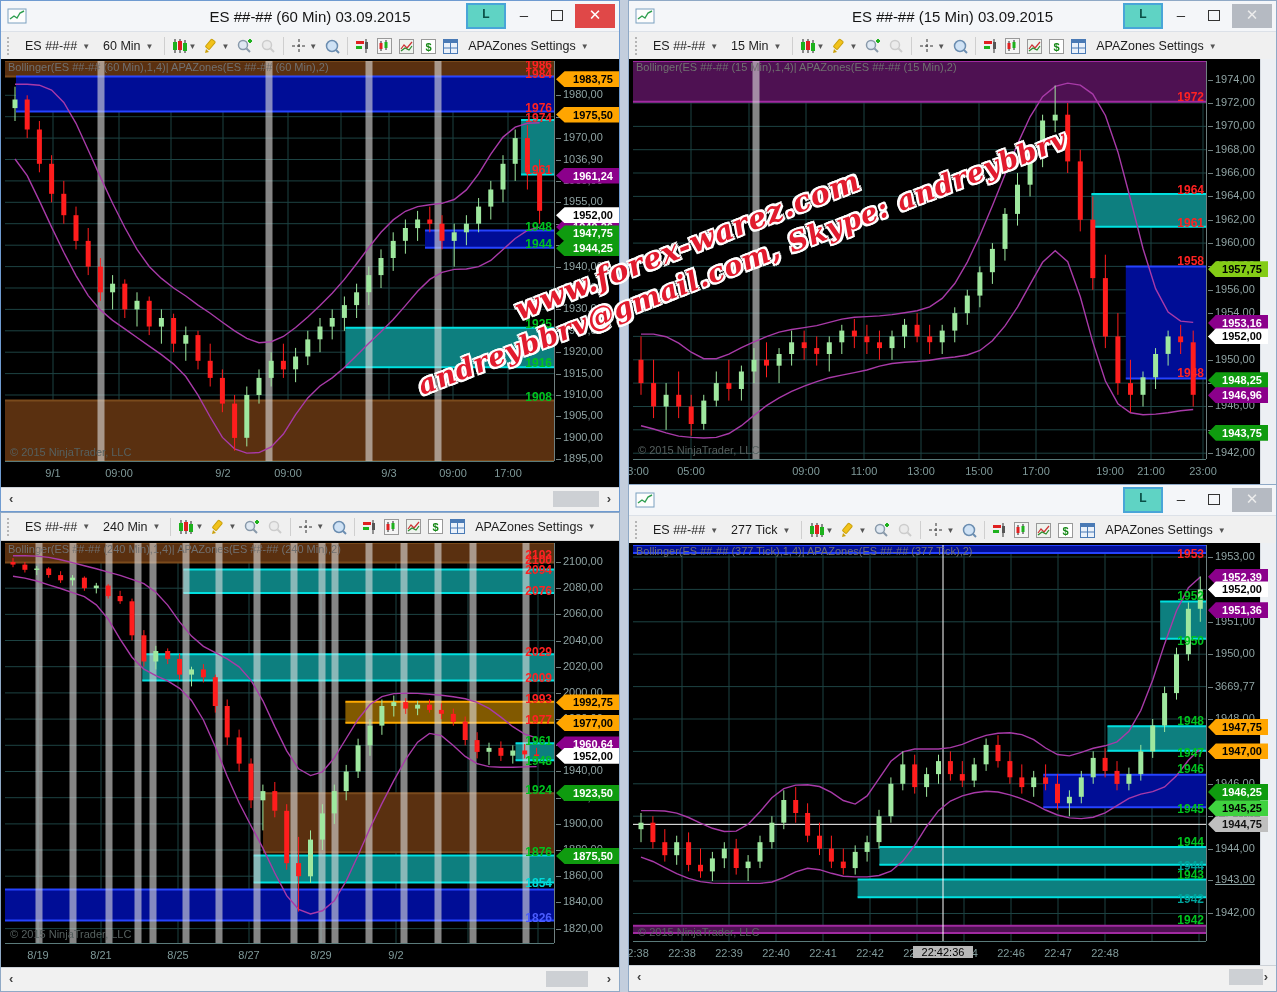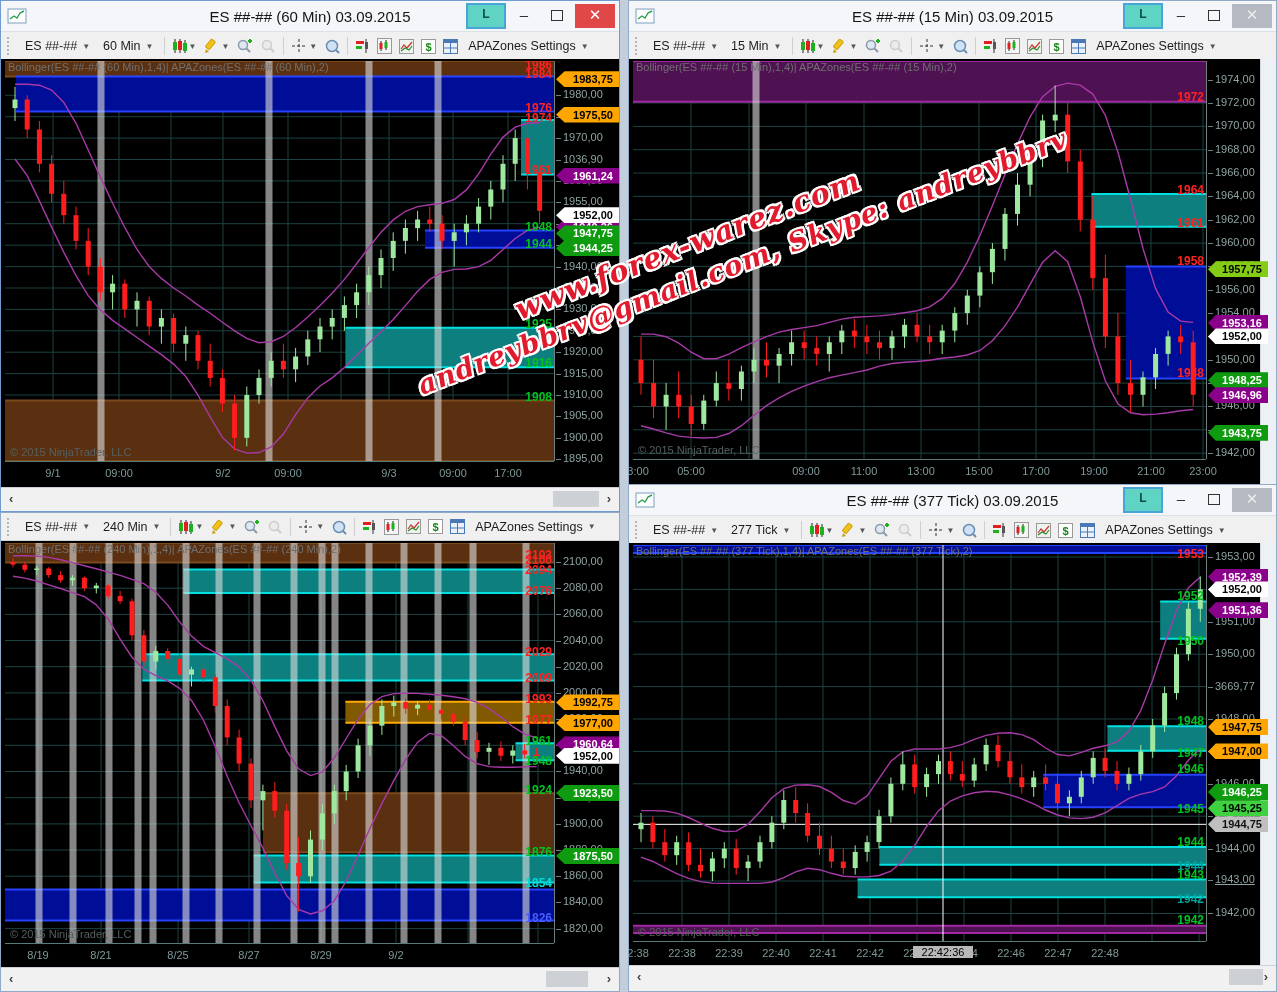--- a/index.html
+++ b/index.html
@@ -622,21 +622,21 @@
       <div class="rightstrip" style="left: 631px; top: 0px; width: 16px; height: 426px;"></div>
       <div class="timestrip" style="left: 4px; top: 400px; width: 573px; height: 26px;">
         <div class="tlabel" style="left: 2px;">03:00</div>
         <div class="tlabel" style="left: 58px;">05:00</div>
         <div class="tlabel" style="left: 116px; margin-top: 36px;">07:00</div>
         <div class="tlabel" style="left: 173px;">09:00</div>
         <div class="tlabel" style="left: 231px;">11:00</div>
         <div class="tlabel" style="left: 288px;">13:00</div>
         <div class="tlabel" style="left: 346px;">15:00</div>
         <div class="tlabel" style="left: 403px;">17:00</div>
-        <div class="tlabel" style="left: 461px;">19:00</div>
+        <div class="tlabel" style="left: 477px;">19:00</div>
         <div class="tlabel" style="left: 518px;">21:00</div>
         <div class="tlabel" style="left: 570px;">23:00</div>
       </div>
     </div>
 </div>
 
 <div class="window" id="win2" style="left:0;top:512px;width:620px;height:480px">
   <div class="toolbar" style="height:27px">
   <div class="grip"></div>
   <div class="dd">
@@ -934,21 +934,20 @@
     <div class="thumb" style="left:545px;width:42px"></div>
   </div>
 </div>
 
 <div class="window" id="win3" style="left:628px;top:484px;width:649px;height:508px">
   <div class="titlebar">
     <svg class="appicon" viewBox="0 0 20 16">
         <rect x="1" y="1" width="18" height="14" fill="#fdfdfd" stroke="#7aa0c0"></rect>
         <polyline points="3,11 7,8 10,10 13,5 17,3" fill="none" stroke="#2e9e4f" stroke-width="1.4"></polyline>
       </svg>
-    <div class="apptitle">ES ##-## (377 Tick)  03.09.2015</div>
     <div class="winbtns">
       <div class="lbtn">L</div>
       <div class="wbtn">–</div>
       <div class="wbtn"><span class="maxg"></span></div>
       <div class="closebtn close-idle">✕</div>
     </div>
   </div>
   <div class="toolbar">
   <div class="grip"></div>
   <div class="dd">

